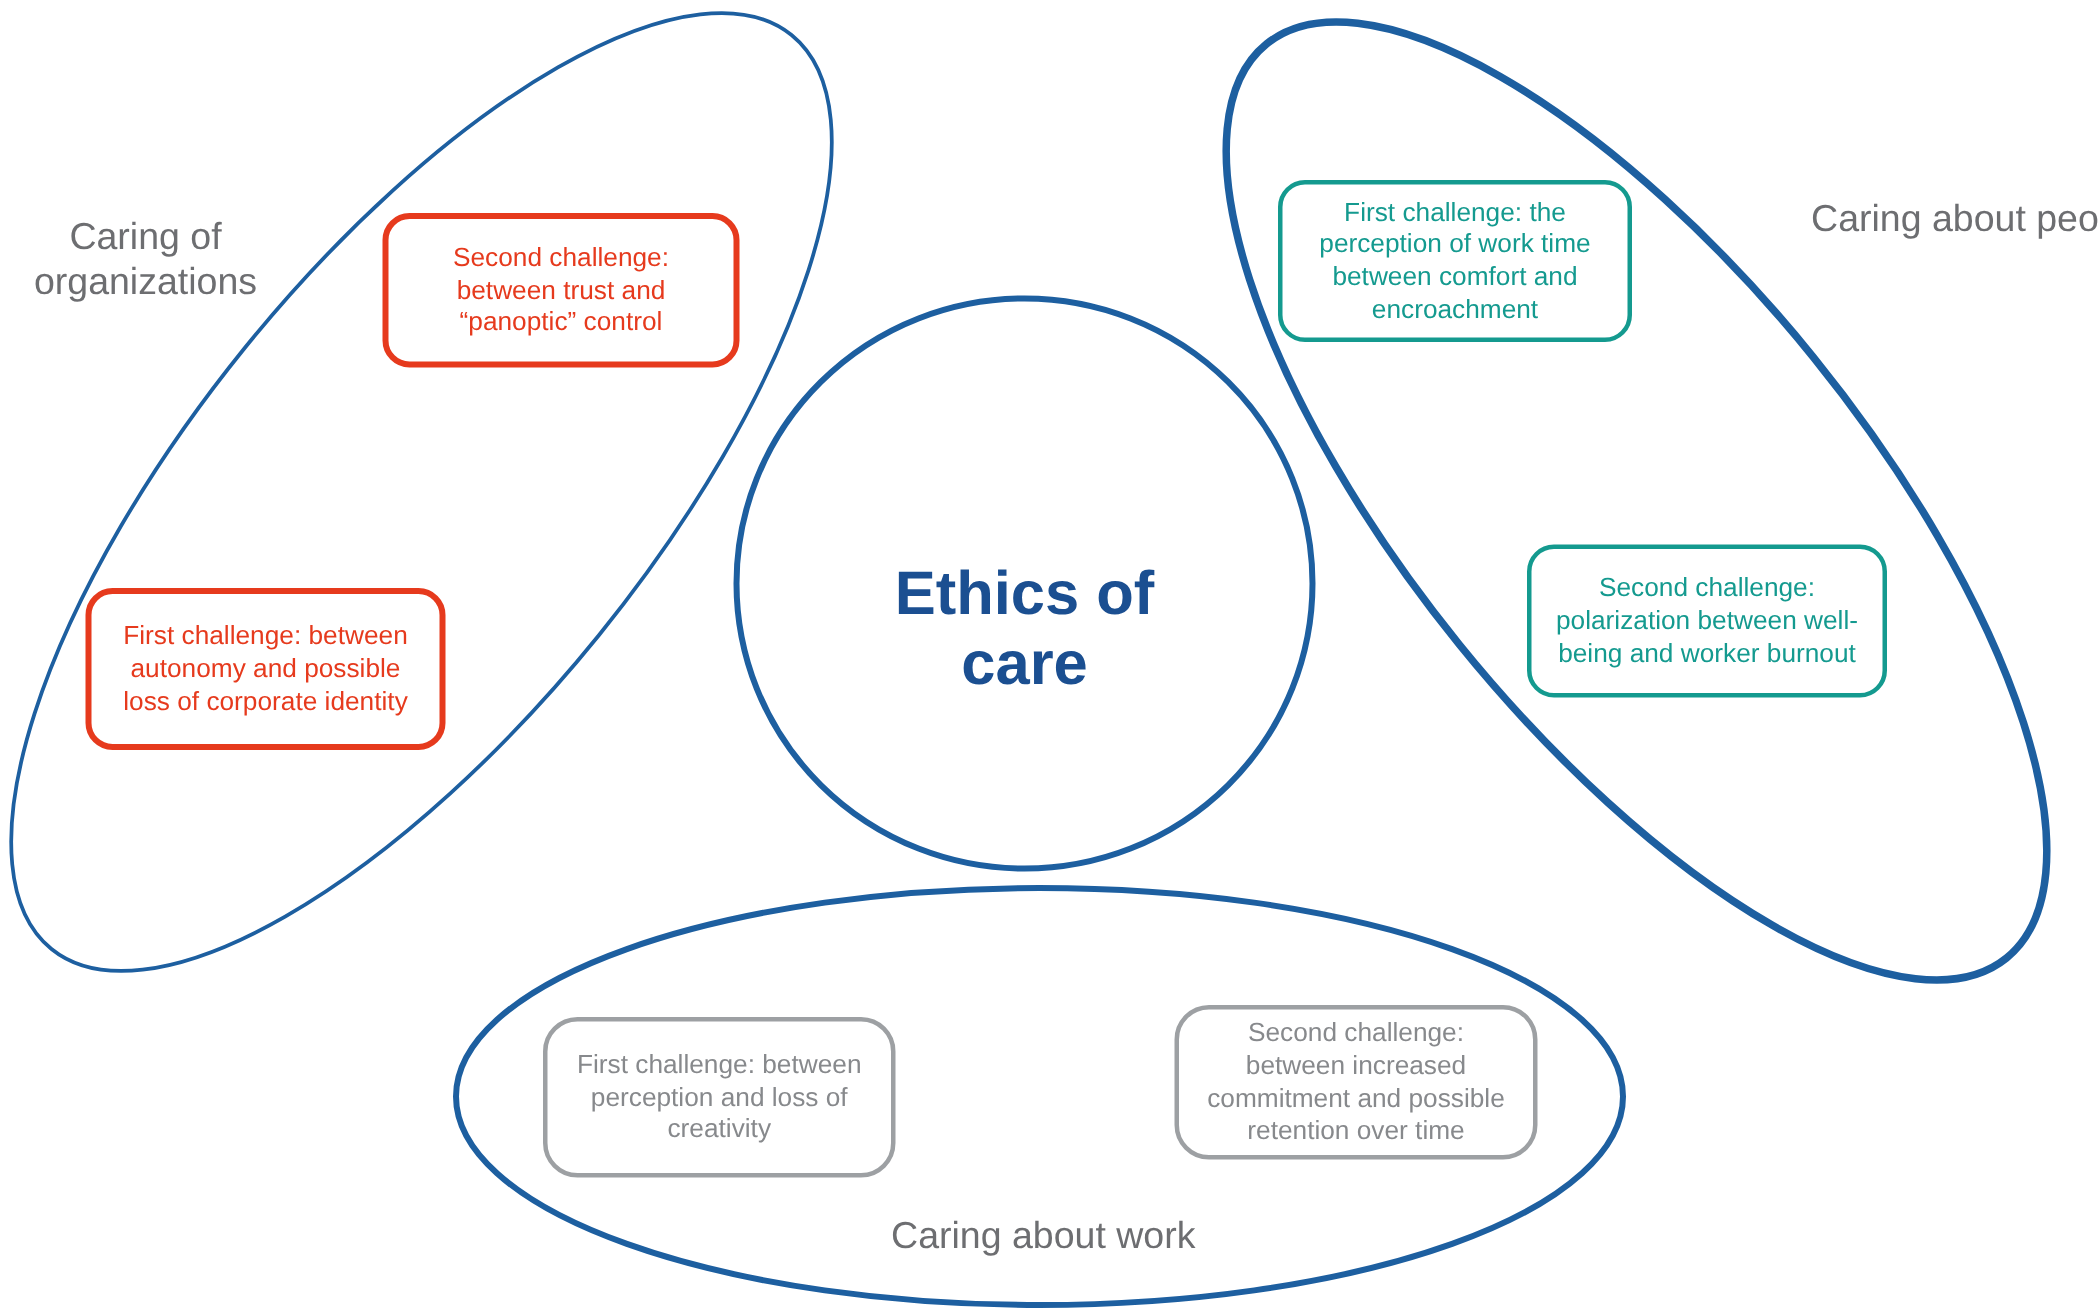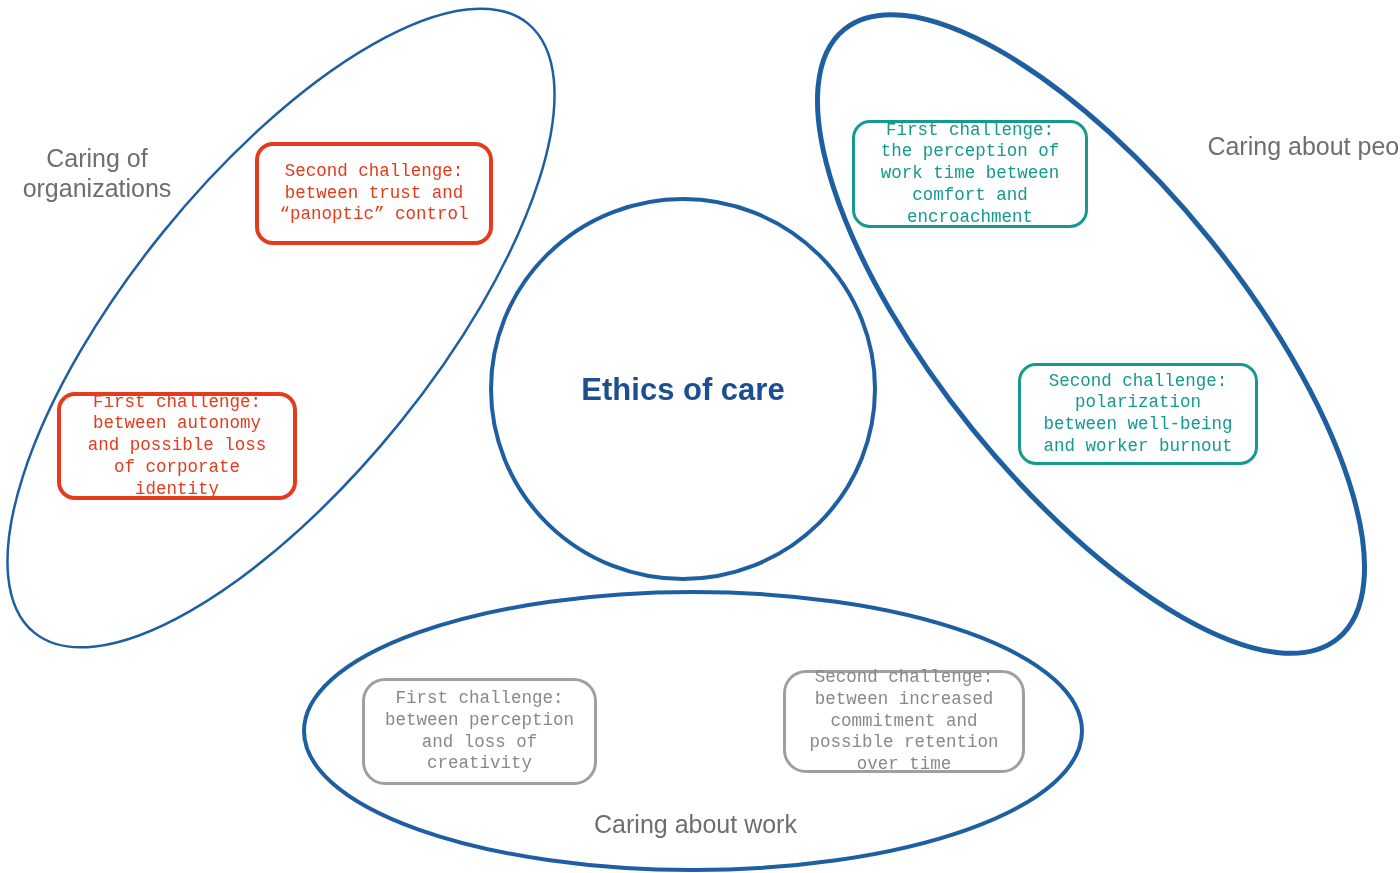--- a/index.html
+++ b/index.html
@@ -35,21 +35,20 @@
     background: #ffffff;
     border: 3px solid;
     border-radius: 18px;
     display: flex;
     align-items: center;
     justify-content: flex-start;
     text-align: center;
     font-size: 17.5px;
     line-height: 1.24;
     padding: 6px 12px;
-    font-family: Liberation Mono, monospace;
   }
   .challenge.red {
     border-color: var(--org-accent, #e63a1d);
     color: var(--org-accent, #e63a1d);
     border-width: 4px;
   }
   .challenge.teal {
     border-color: var(--people-accent, #149a8f);
     color: var(--people-accent, #149a8f);
   }
@@ -65,21 +64,21 @@
     line-height: 1.2;
     text-align: center;
     white-space: pre-line;
   }
   .center-label {
     position: absolute;
     left: 553px;
     top: 372px;
     width: 260px;
     text-align: center;
-    font-size: 31px;
+    font-size: 41px;
     font-weight: bold;
     color: var(--center-text, #1b4f91);
   }
 </style>
 </head>
 <body>
 
 <div class="canvas">
 
   <svg class="shapes" viewBox="0 0 1400 873" xmlns="http://www.w3.org/2000/svg">

